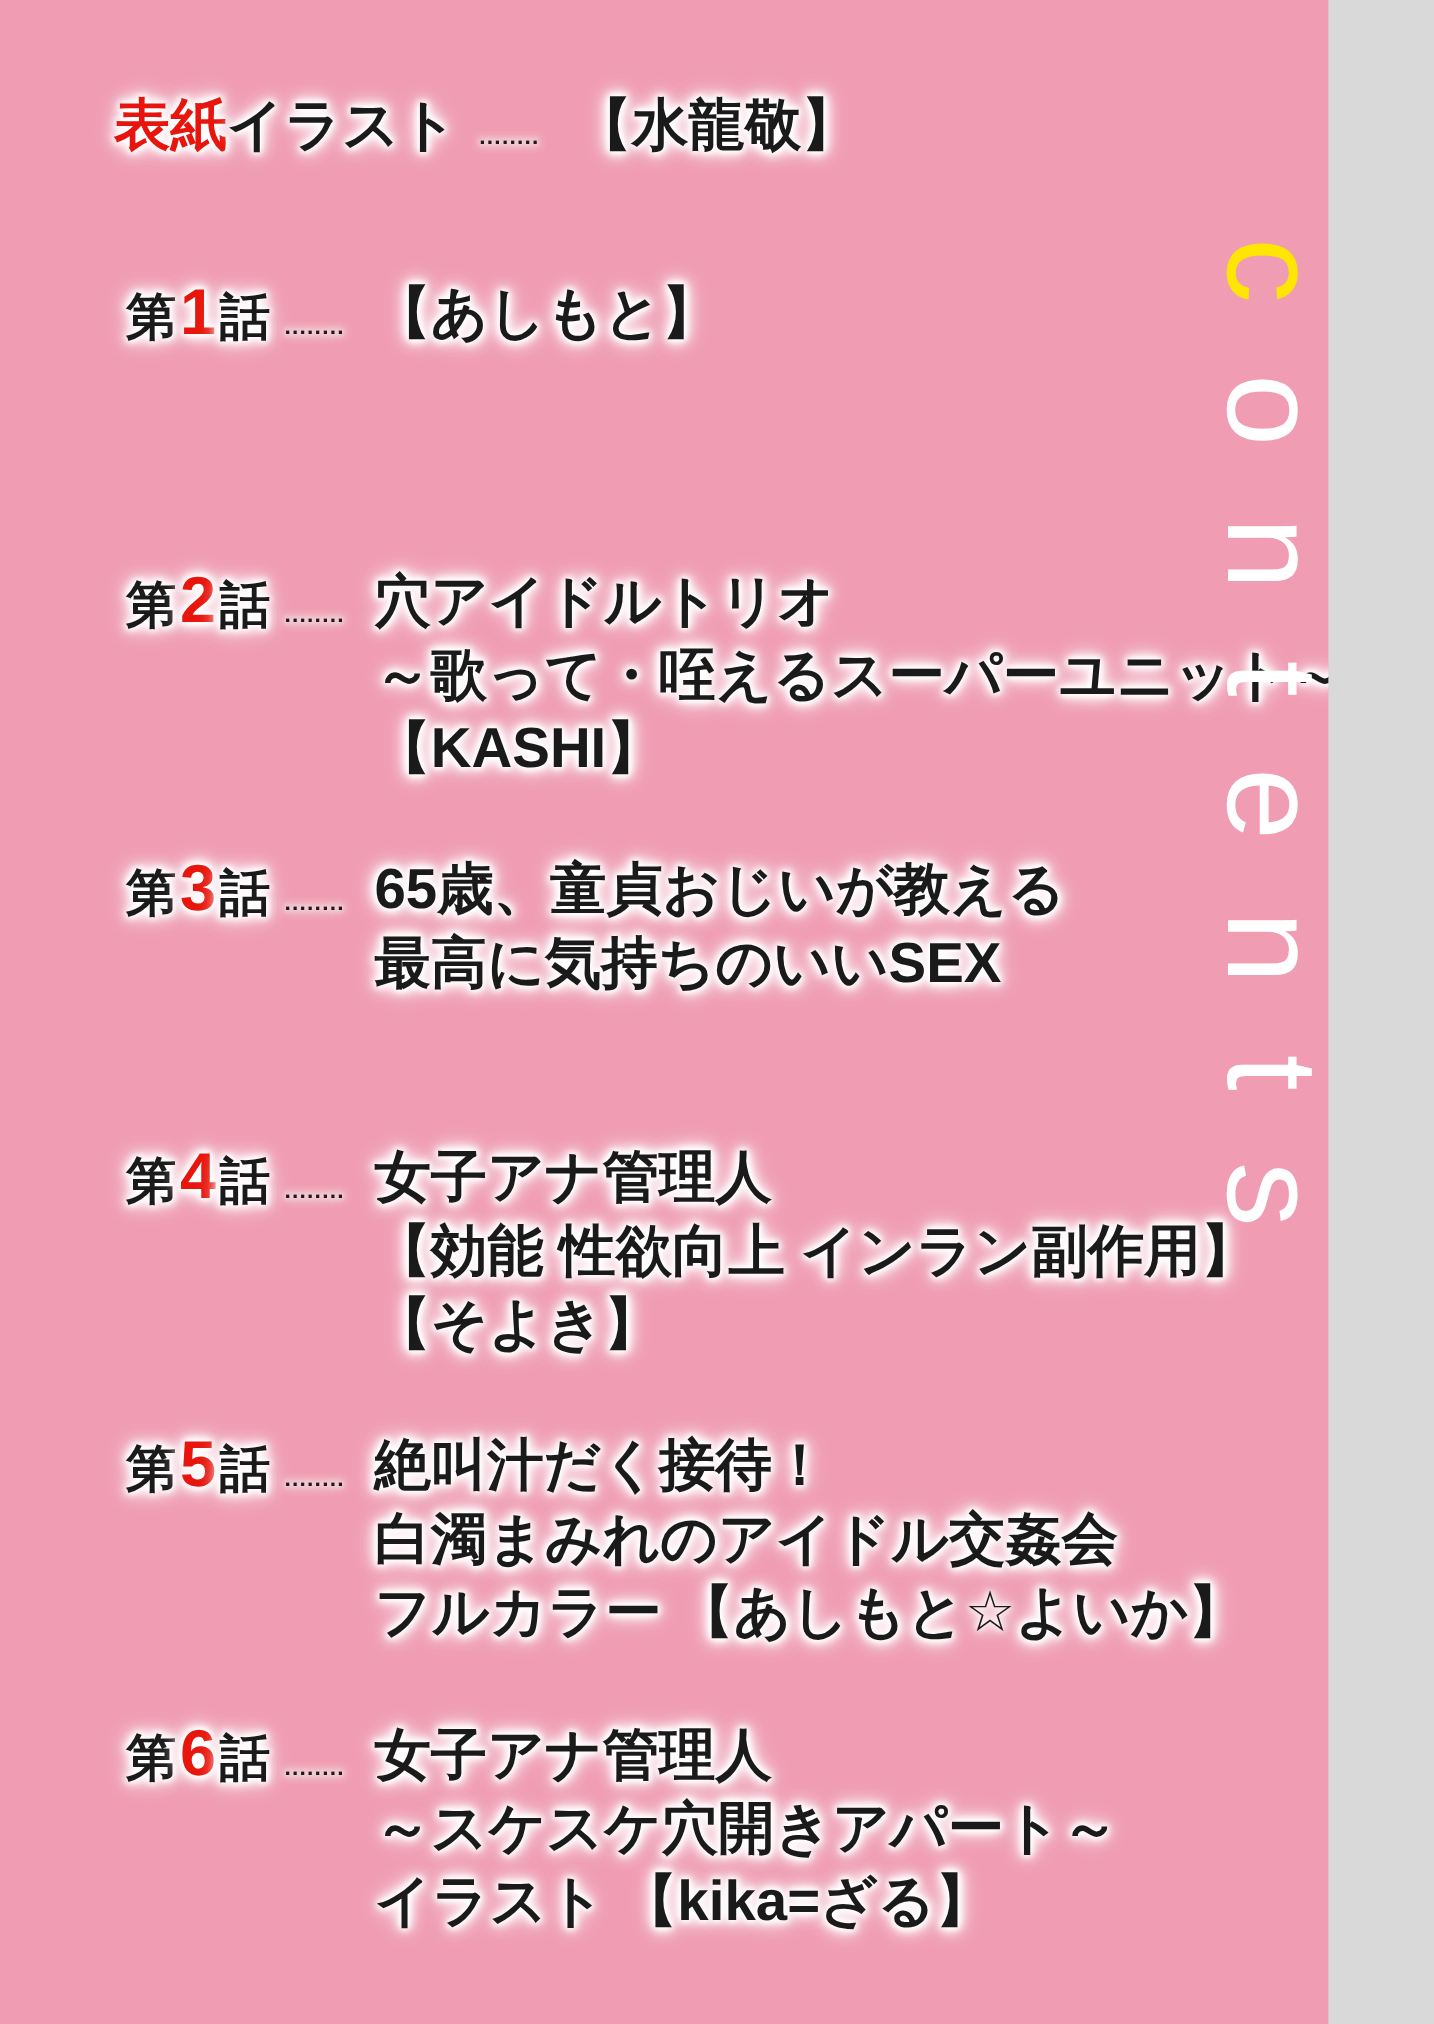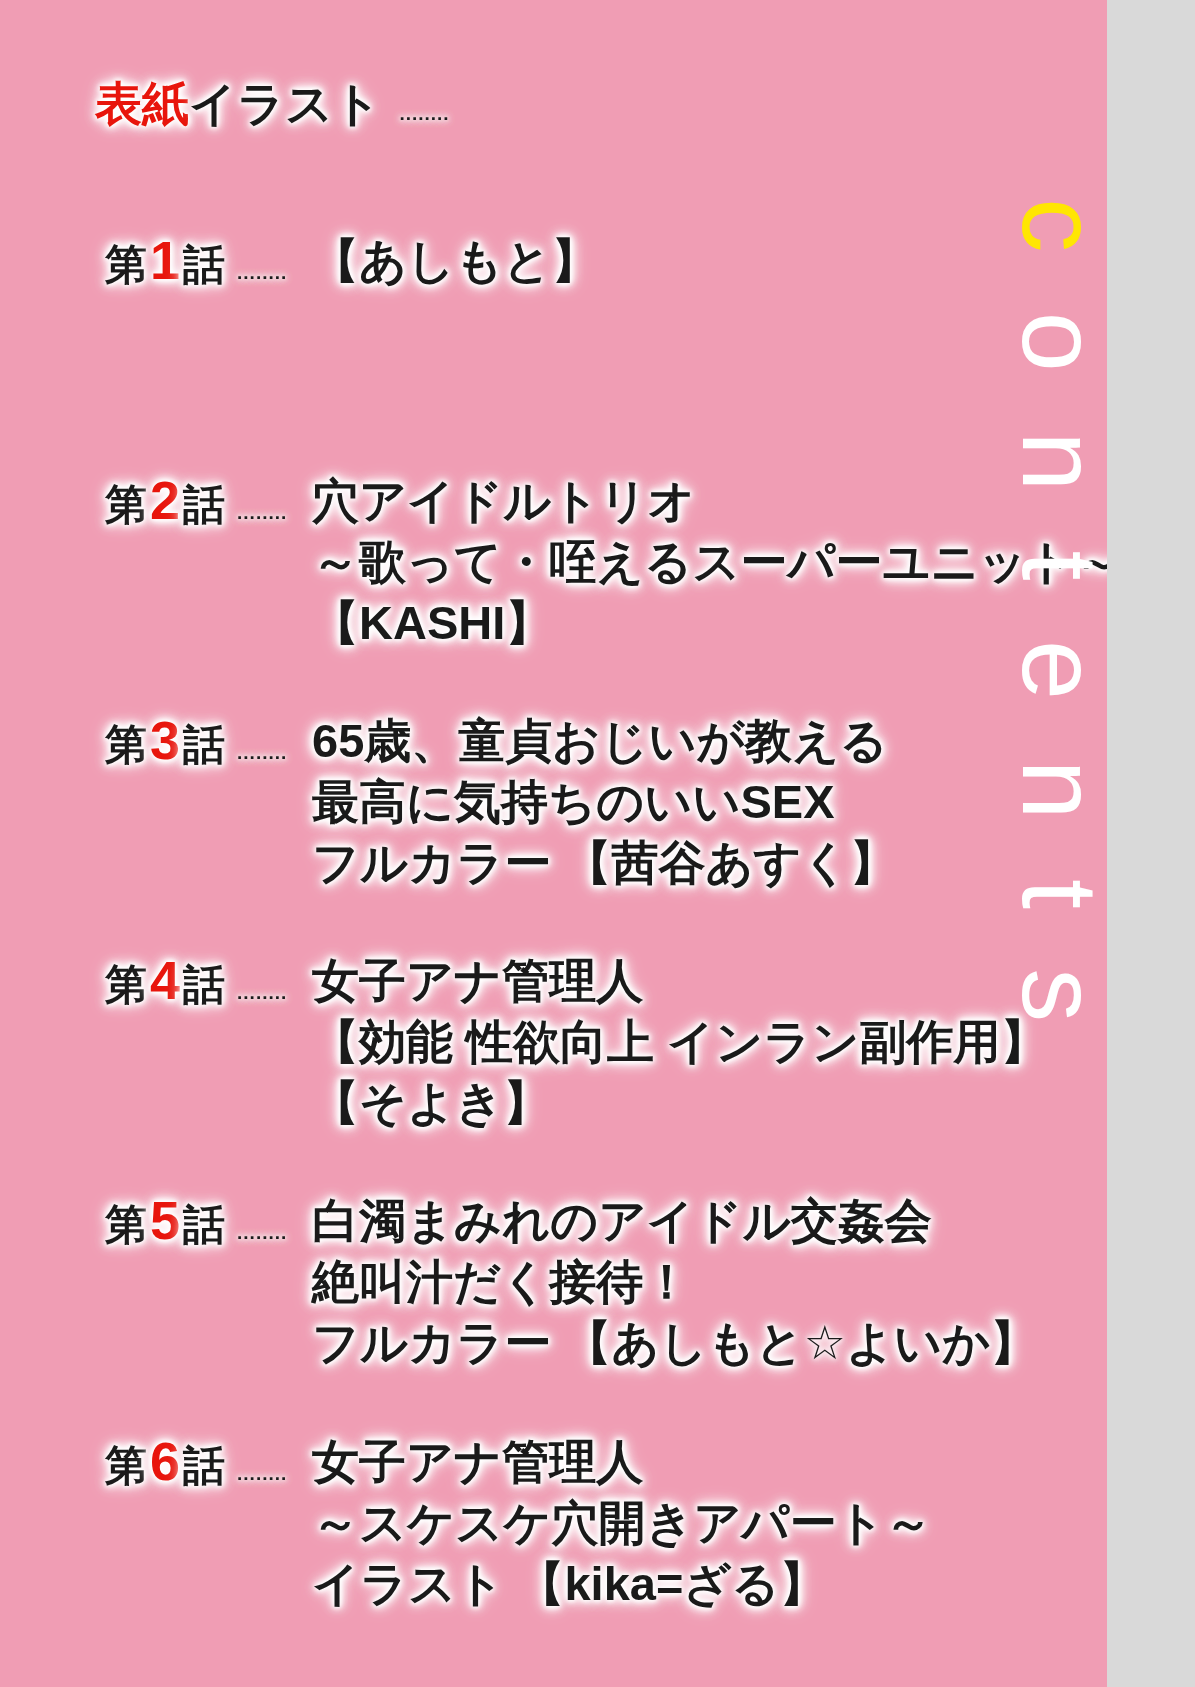--- a/index.html
+++ b/index.html
@@ -68,20 +68,21 @@
 </style>
 </head>
 <body>
 
 <div class="page">
 
   <div class="cover-line glow">
     <span class="red">表紙</span>
     <span>イラスト</span>
     <span class="leader">........</span>
+    <span>【水龍敬】</span>
   </div>
 
   <div id="chapter-list">
     <div class="chapter" style="top: 230px;">
       <div class="chapter-label glow">
         <span>第</span>
         <span class="num">1</span>
         <span>話</span>
         <span class="leader">........</span>
       </div>
@@ -107,21 +108,20 @@
     <div class="chapter" style="top: 710px;">
       <div class="chapter-label glow">
         <span>第</span>
         <span class="num">3</span>
         <span>話</span>
         <span class="leader">........</span>
       </div>
       <div class="chapter-lines glow">
           <div>65歳、童貞おじいが教える</div>
           <div>最高に気持ちのいいSEX</div>
-          <div>フルカラー 【茜谷あすく】</div>
         </div>
     </div>
 
     <div class="chapter" style="top: 950px;">
       <div class="chapter-label glow">
         <span>第</span>
         <span class="num">4</span>
         <span>話</span>
         <span class="leader">........</span>
       </div>
@@ -133,22 +133,22 @@
     </div>
 
     <div class="chapter" style="top: 1190px;">
       <div class="chapter-label glow">
         <span>第</span>
         <span class="num">5</span>
         <span>話</span>
         <span class="leader">........</span>
       </div>
       <div class="chapter-lines glow">
+          <div>絶叫汁だく接待！</div>
           <div>白濁まみれのアイドル交姦会</div>
-          <div>絶叫汁だく接待！</div>
           <div>フルカラー 【あしもと☆よいか】</div>
         </div>
     </div>
 
     <div class="chapter" style="top: 1431px;">
       <div class="chapter-label glow">
         <span>第</span>
         <span class="num">6</span>
         <span>話</span>
         <span class="leader">........</span>

